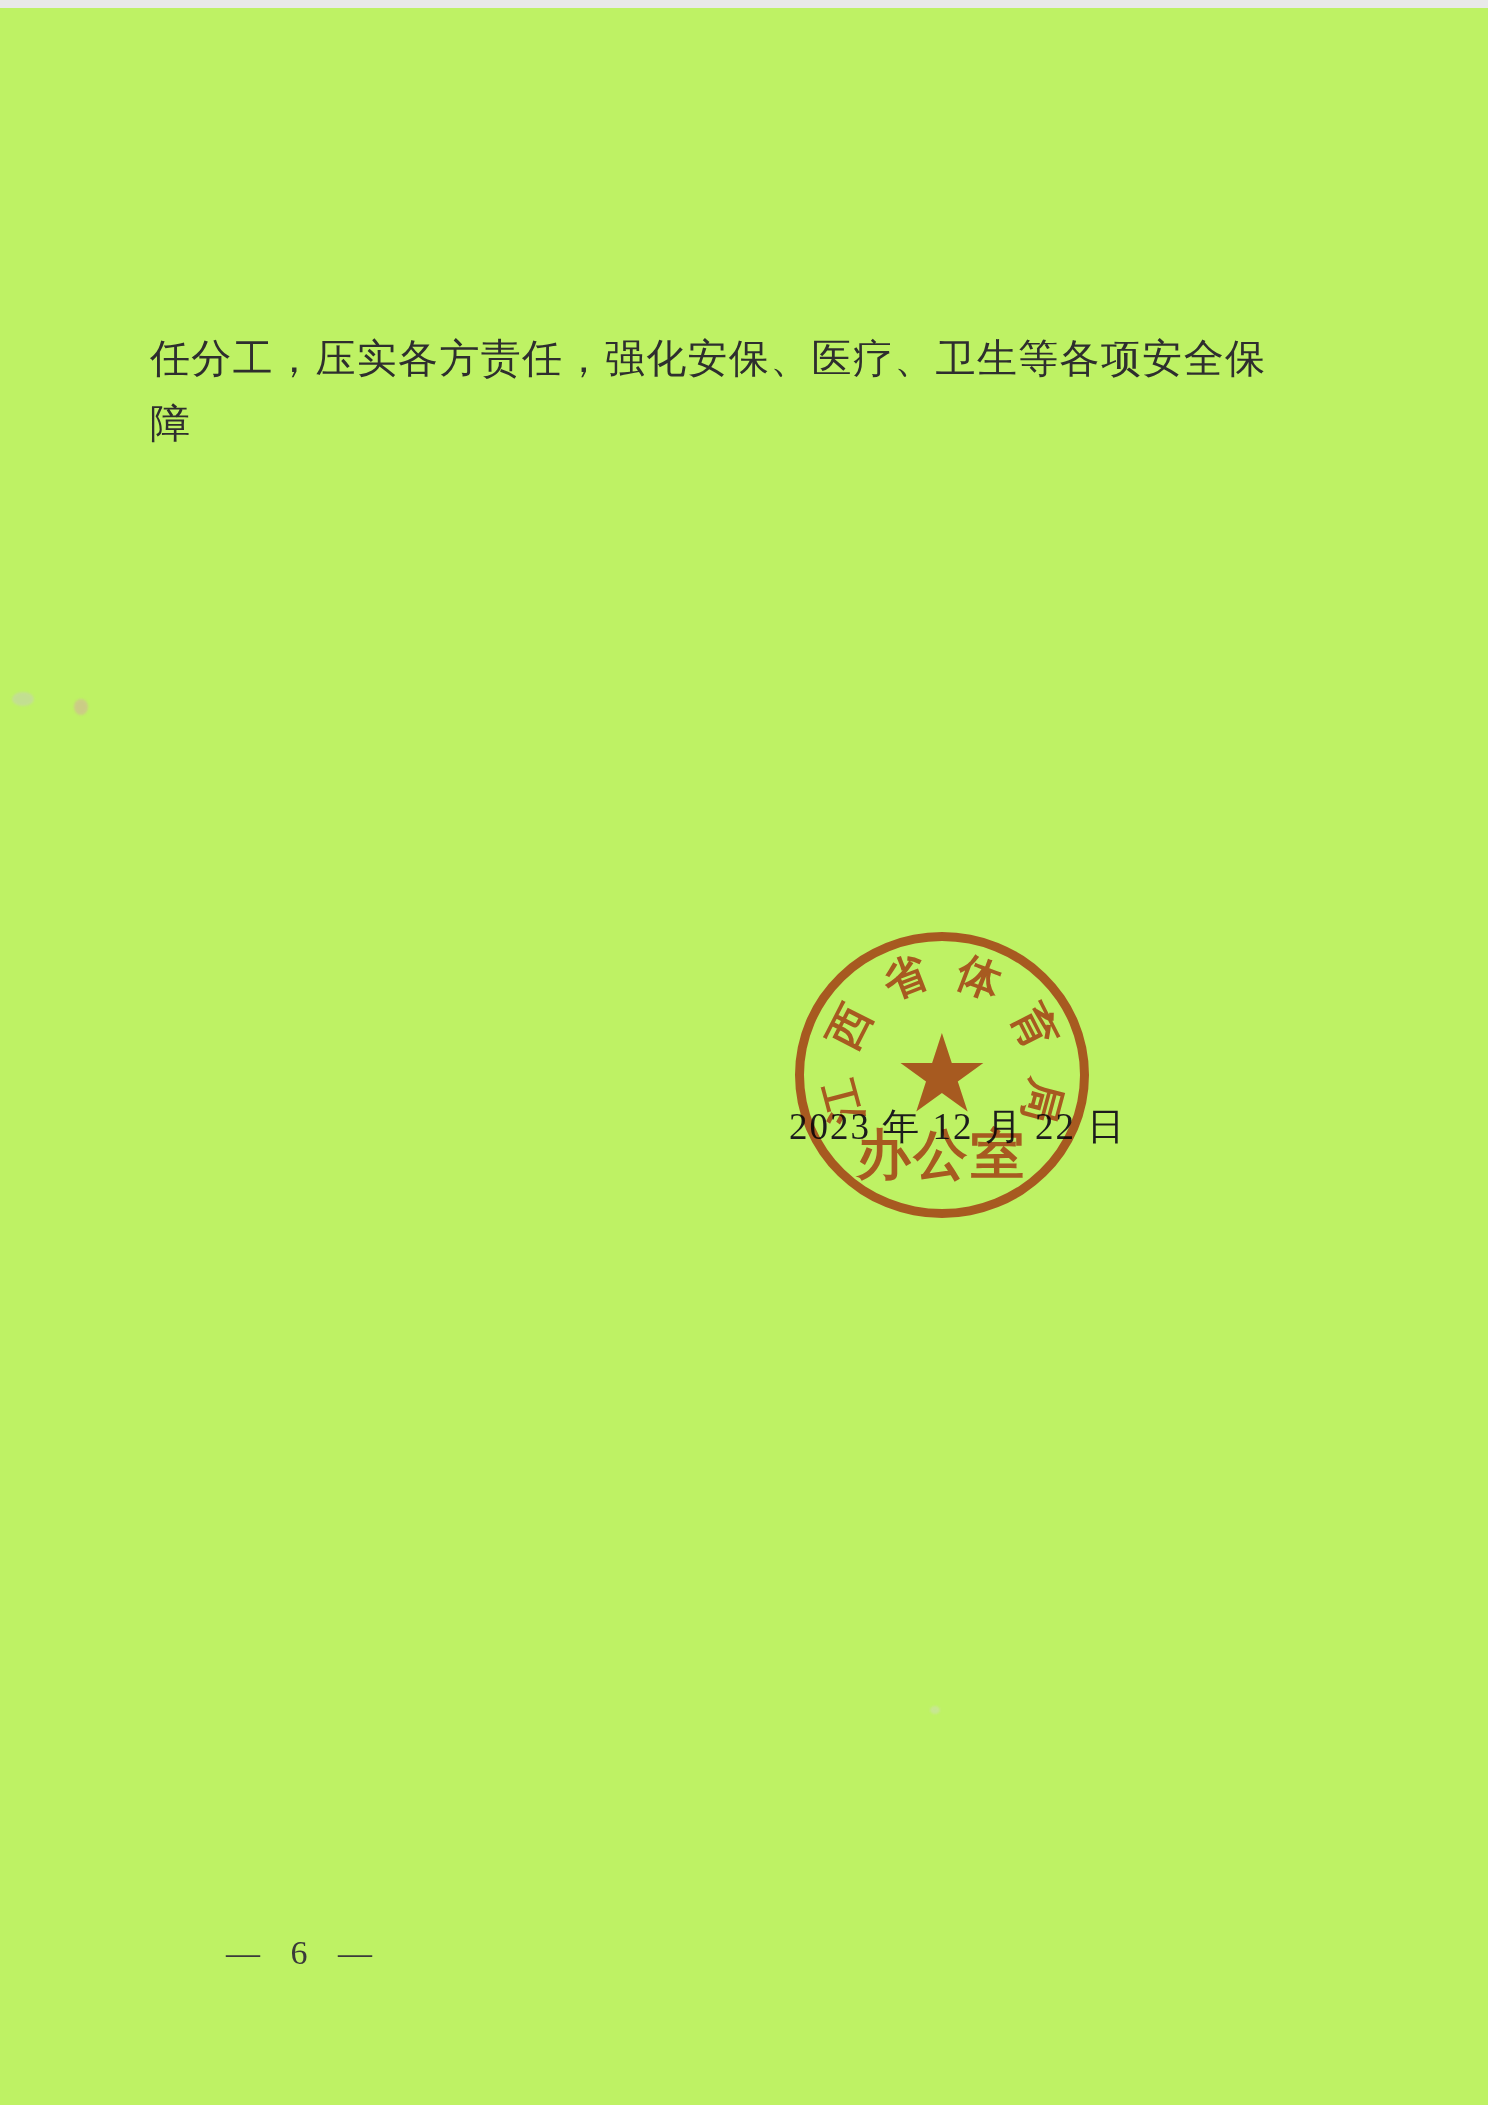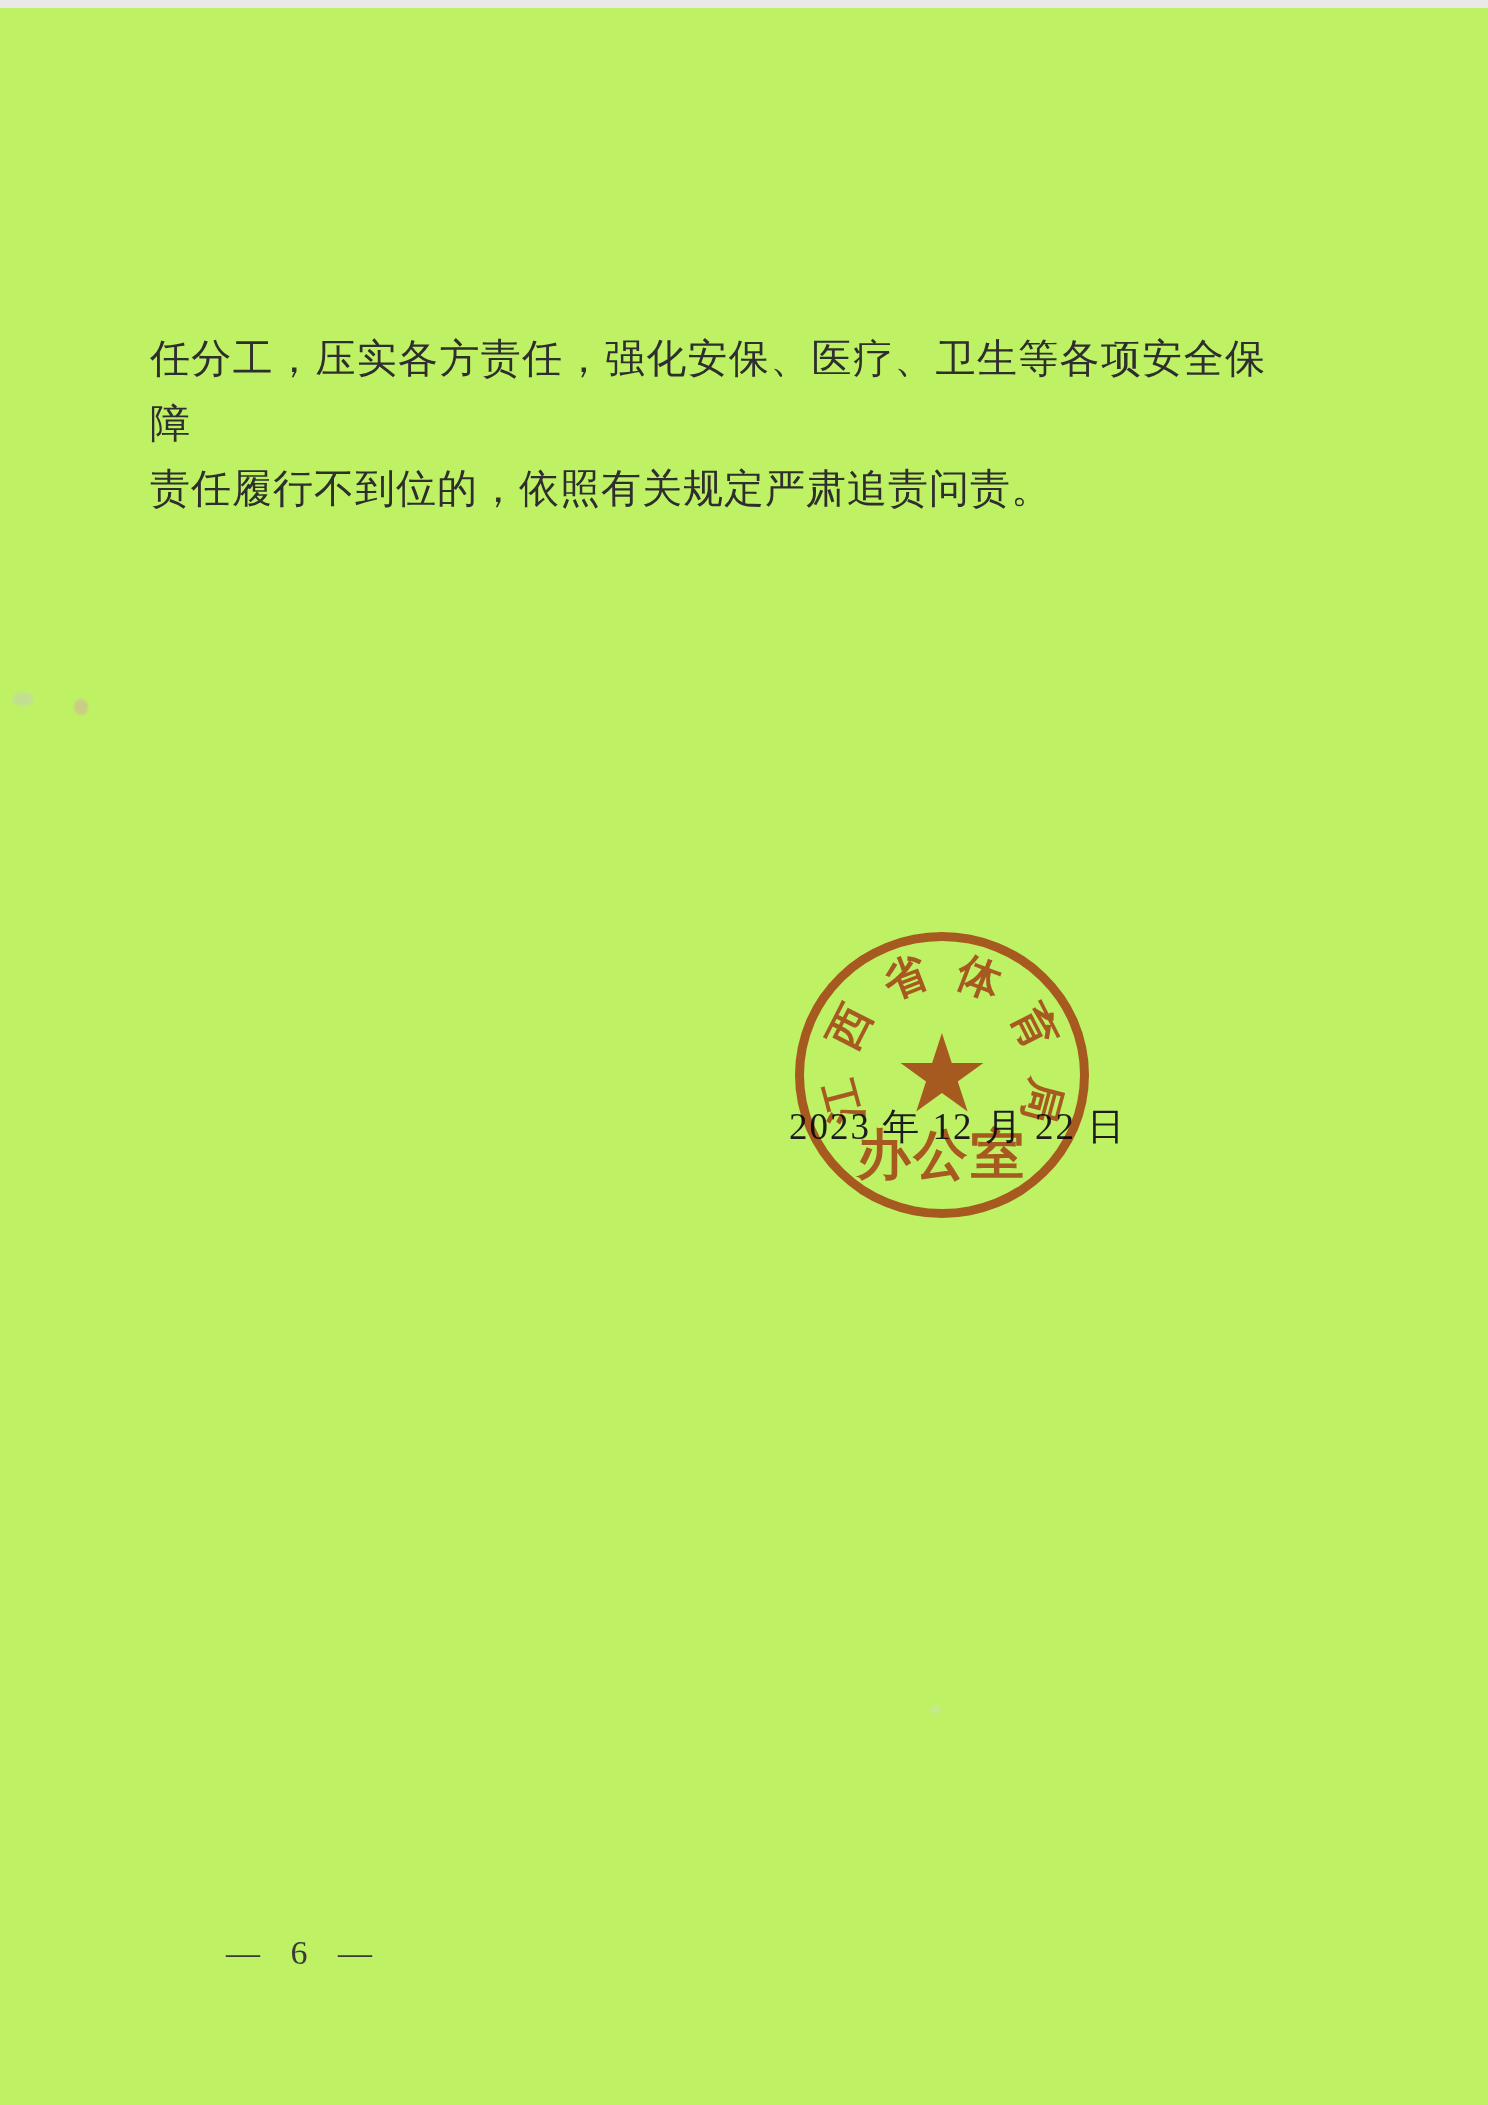--- a/index.html
+++ b/index.html
@@ -83,21 +83,20 @@
   .speck.s2{left:74px;top:691px;width:14px;height:16px;background:#d9a7a7;opacity:.5;}
   .speck.s3{left:930px;top:1698px;width:10px;height:8px;background:#d6d6d6;opacity:.4;}
 </style>
 </head>
 <body>
 
 <div class="page">
 
   <div class="para">
     <div class="line just">任分工，压实各方责任，强化安保、医疗、卫生等各项安全保障</div>
-    <div class="line">责任履行不到位的，依照有关规定严肃追责问责。</div>
   </div>
 
 
   <div class="date">2023 年 12 月 22 日</div>
 
   <div class="stamp">
     <div class="stamp-circle"></div>
     <div class="star">★</div>
     <span class="arc c0">江</span>
     <span class="arc c1">西</span>

